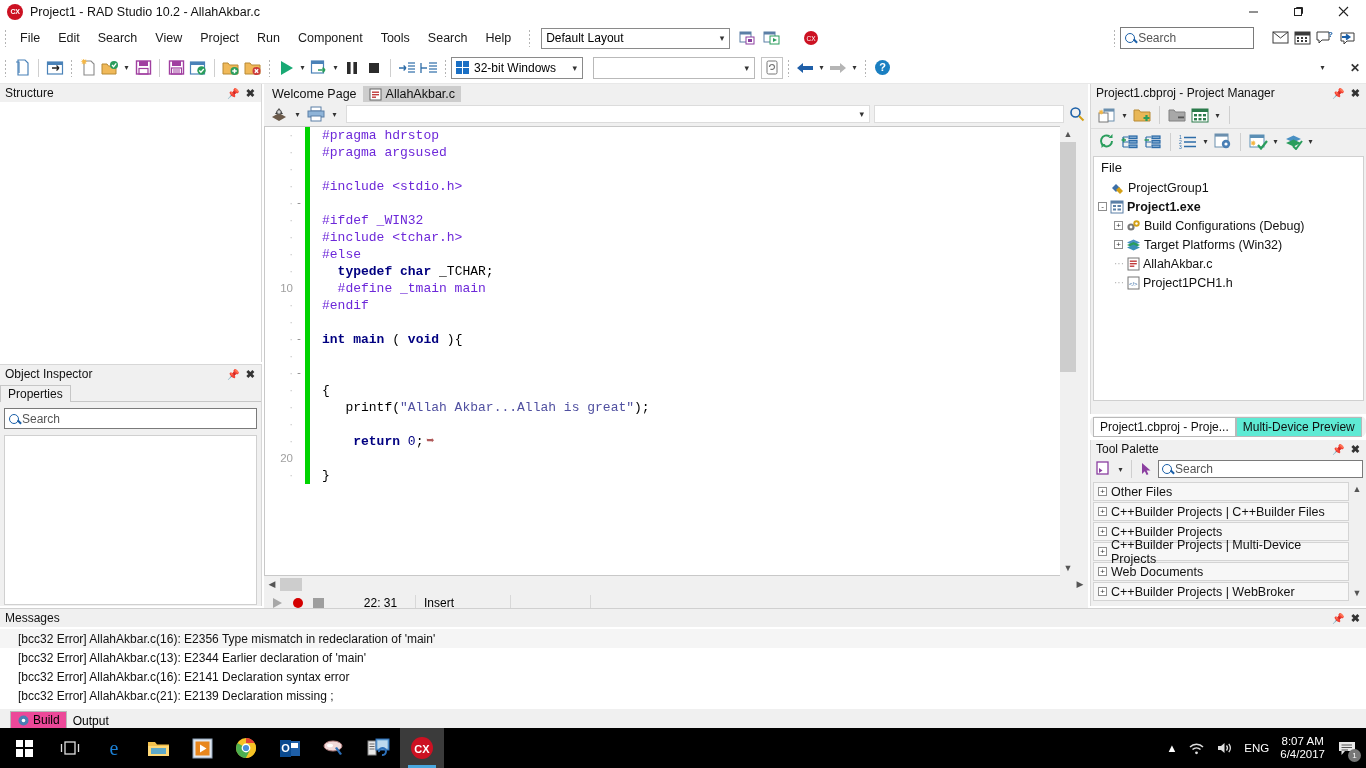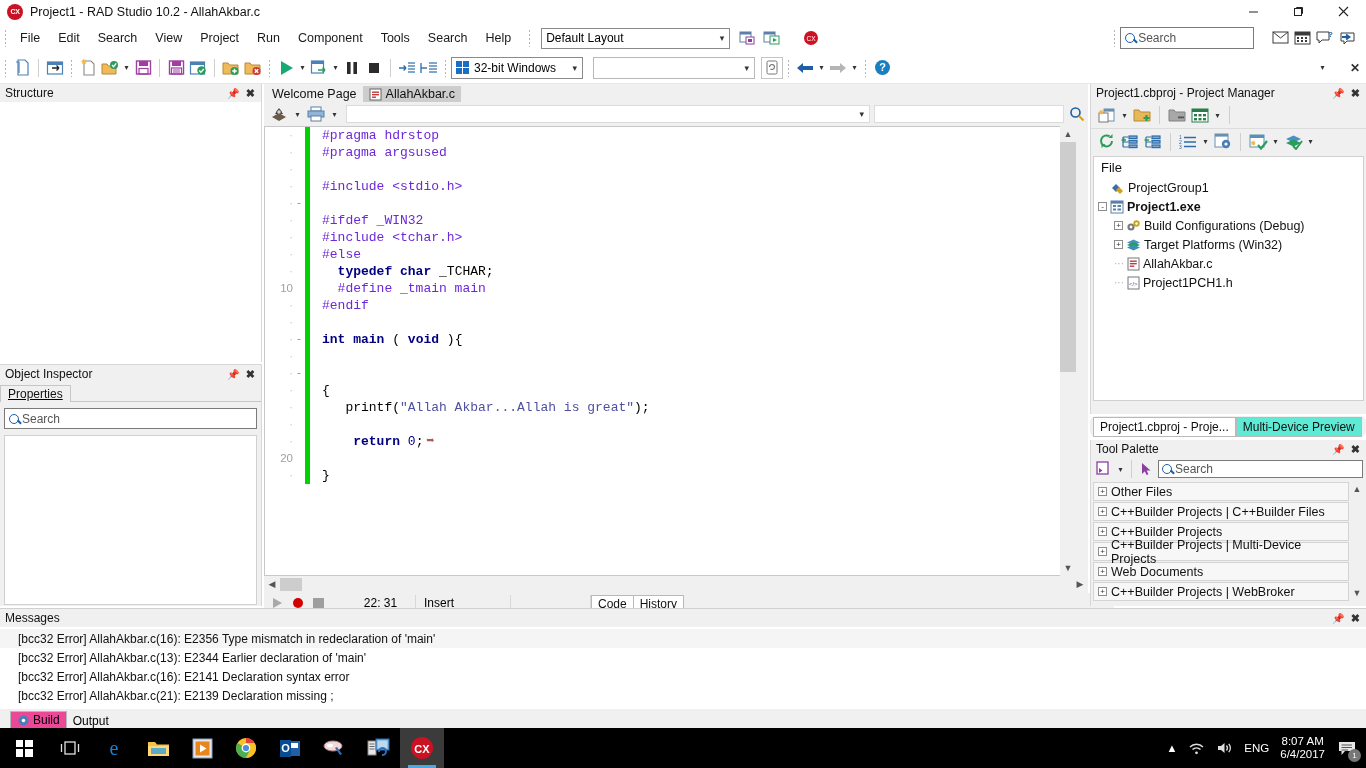--- a/index.html
+++ b/index.html
@@ -100,21 +100,21 @@
   .structure-panel {
     position: absolute; left: 0; top: 84px; width: 262px; height: 278px;
     background: #fff; border-right: 1px solid #d7d7d7;
   }
   .structure-body { height: 260px; background: #fff; }
 
   .oi-panel {
     position: absolute; left: 0; top: 364px; width: 262px; height: 242px;
     background: #f0f0f0; border-right: 1px solid #d7d7d7; border-top: 1px solid #d7d7d7;
   }
-  .oi-tabs { height: 19px; display: flex; align-items: flex-end; background: #f0f0f0; text-decoration: underline; }
+  .oi-tabs { height: 19px; display: flex; align-items: flex-end; background: #f0f0f0; }
   .oi-tab {
     font-size: 12px; padding: 1px 7px 1px 7px; background: #f0f0f0;
     border: 1px solid #c6c6c6; border-bottom: none; color: #111;
   }
   .oi-tabrest { flex: 1; border-bottom: 1px solid #c6c6c6; height: 100%; }
   .oi-search {
     margin: 6px 4px 0 4px; height: 21px; border: 1px solid #7a7a7a; background: #fff;
     display: flex; align-items: center; padding-left: 4px; gap: 3px;
   }
   .oi-body { background: #fff; height: 170px; margin: 6px 4px 0 4px; border: 1px solid #d0d0d0; }
@@ -692,25 +692,20 @@
         </span>
         <span>
           <svg width="11" height="11" viewBox="0 0 11 11">
               <rect x="0" y="0" width="11" height="11" fill="#9e9e9e"></rect>
             </svg>
         </span>
       </div>
       <div class="sb-cell" style="margin-left:22px; min-width:70px; justify-content:center">22: 31</div>
       <div class="sb-cell" style="min-width:95px">Insert</div>
       <div class="sb-cell" style="min-width:80px"></div>
-      <div class="sb-tabs">
-        <div class="sb-tab">Code</div>
-        <div class="sb-tab" style="border-left:none">History</div>
-        <div class="sb-tabrest"></div>
-      </div>
     </div>
   </div>
 
   <div class="pm-panel">
     <div class="panel-title">
       <span>Project1.cbproj - Project Manager</span>
       <span class="panel-btns">
         <span class="pin-ico">📌</span>
         <span class="x-ico">✖</span>
       </span>

